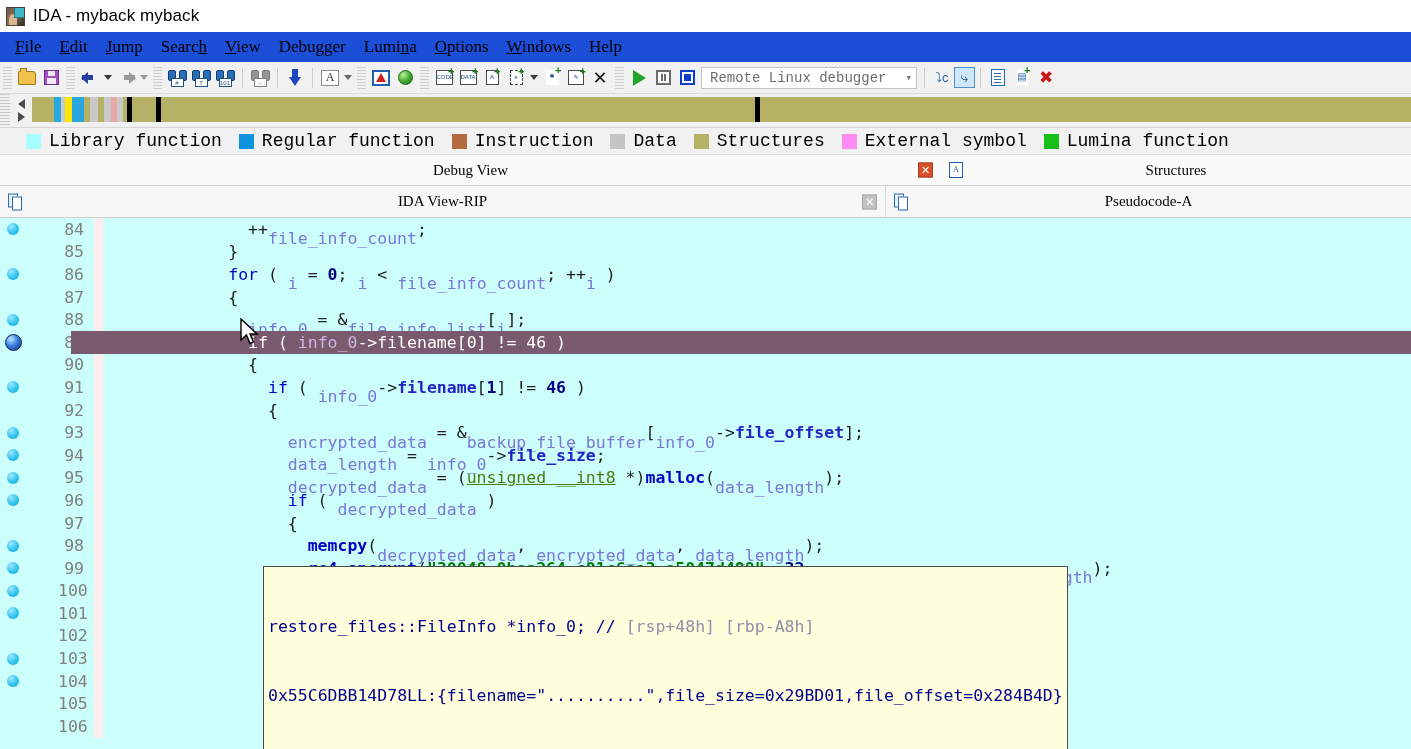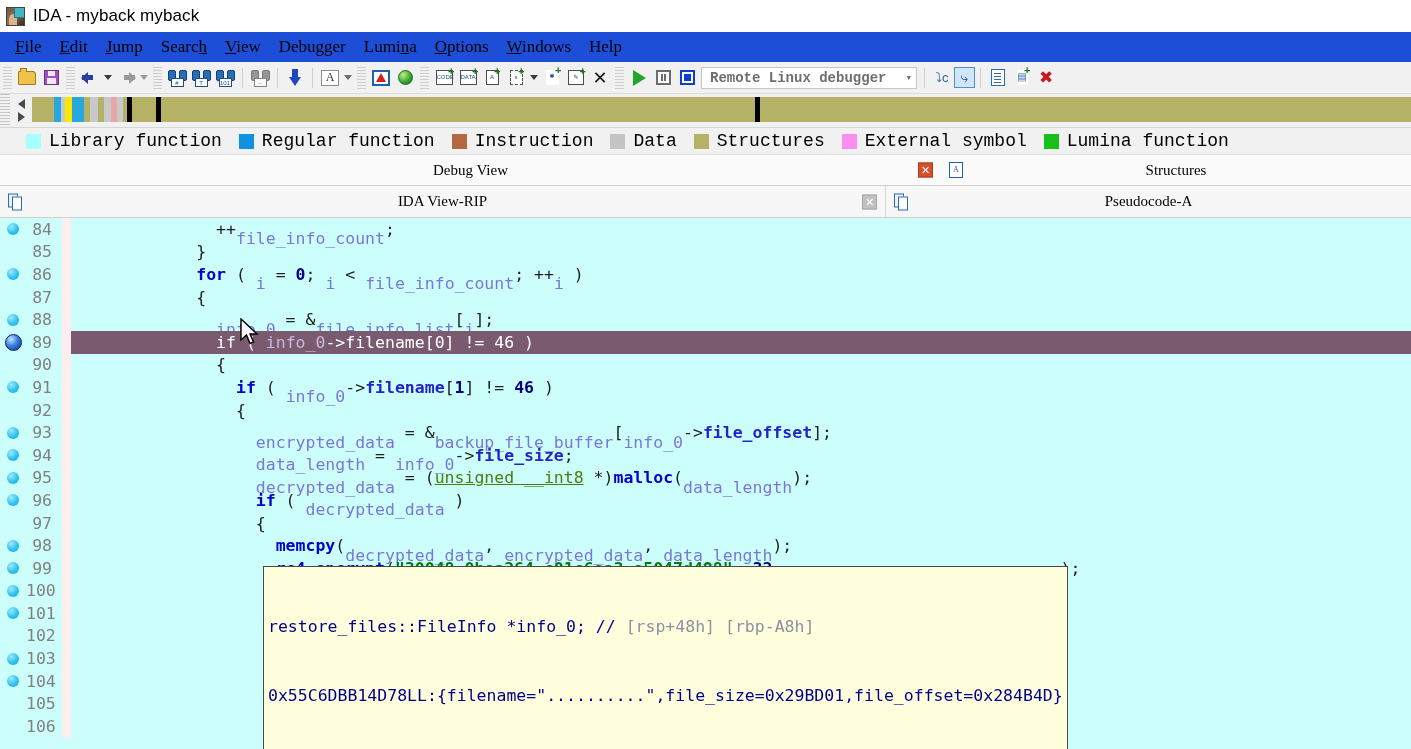--- a/index.html
+++ b/index.html
@@ -54,21 +54,21 @@
     flex:none;position:relative;font-size:13px;}
   .caret{width:12px;height:24px;display:flex;align-items:center;justify-content:center;flex:none;}
   .caret i{width:0;height:0;border-left:4px solid transparent;border-right:4px solid transparent;
     border-top:5px solid #3a3a3a;display:block;}
   .combo{
     height:22px;min-width:216px;background:#fff;border:1px solid #c6c6c6;
     display:flex;align-items:center;justify-content:space-between;
     font-family:"Liberation Mono", monospace;font-size:14px;color:#6e6e6e;
     padding:0 4px 0 8px;box-sizing:border-box;margin:0 2px;flex:none;
   }
-  .combo .cv{white-space:nowrap;font-weight:bold;}
+  .combo .cv{white-space:nowrap;}
   .combo .cc{color:#777;font-size:11px;padding-left:8px;}
   
   .ic-folder{width:18px;height:14px;background:#f0c14b;border:1px solid #9a7b1e;
     border-radius:1px 3px 1px 1px;position:relative;box-sizing:border-box;}
   .ic-folder:before{content:"";position:absolute;left:1px;top:-4px;width:7px;height:4px;
     background:#f0c14b;border:1px solid #9a7b1e;border-bottom:none;box-sizing:border-box;}
   .ic-save{width:15px;height:15px;background:#a24ec4;border:1px solid #6d2f86;position:relative;box-sizing:border-box;}
   .ic-save:before{content:"";position:absolute;left:3px;top:0;right:3px;height:5px;background:#efe9f4;}
   .ic-save:after{content:"";position:absolute;left:2px;bottom:0;right:2px;height:6px;background:#efe9f4;}
   .arrow-l,.arrow-r{width:17px;height:12px;position:relative;}
@@ -172,30 +172,30 @@
     font-family:"DejaVu Sans Mono", monospace;
   }
   .cline{height:22.6px;display:flex;align-items:center;position:relative;white-space:pre;}
   .bpcol{width:26px;flex:none;display:flex;align-items:center;justify-content:center;height:100%;}
   .bpdot{width:12px;height:12px;border-radius:50%;
     background:radial-gradient(circle at 35% 30%,#9fe9ff 0%,#2fc2ef 55%,#18a6d6 100%);}
   .bpdot.big{width:17px;height:17px;
     background:radial-gradient(circle at 33% 28%,#bfe6ff 0%,#3a7fe0 45%,#12307f 100%);
     border:1px solid #0d2360;box-sizing:border-box;}
   .lnum{width:36px;flex:none;text-align:right;padding-right:10px;box-sizing:border-box;
-    color:#808080;font-size:16.5px;font-family:"DejaVu Sans Mono", monospace;}
+    color:#808080;font-size:16.5px;font-family:"DejaVu Sans Mono", monospace;margin-left:32px;}
   .gutgap{width:9px;flex:none;height:100%;background:#ffecec;}
   .ctext{flex:1;font-size:16.5px;letter-spacing:0px;padding-left:6px;box-sizing:border-box;
     height:100%;display:flex;align-items:center;}
   .cline.hl .ctext{background:#7a5a6e;}
   .cline.hl{background:transparent;}
   .cline.hl .hlfill{position:absolute;left:71px;right:0;top:0;bottom:0;background:#7a5a6e;}
   .cline.hl .ctext{position:relative;z-index:2;background:transparent;}
   
-  .kw{color:#0000d0;font-weight:bold;}
+  .kw{color:#0000d0;font-weight:normal;}
   .var{color:#7b77d6;margin-top:19px;}
   .mem{color:#2424c6;font-weight:bold;}
   .fn{color:#0000c8;font-weight:bold;}
   .num{color:#000080;font-weight:bold;}
   .str{color:#067b06;font-weight:bold;}
   .pn{color:#202020;}
   .tp{color:#4d7c0f;text-decoration:underline;}
   .hlt{color:#ffffff;}
   .hlv{color:#c9b7dd;}
   

